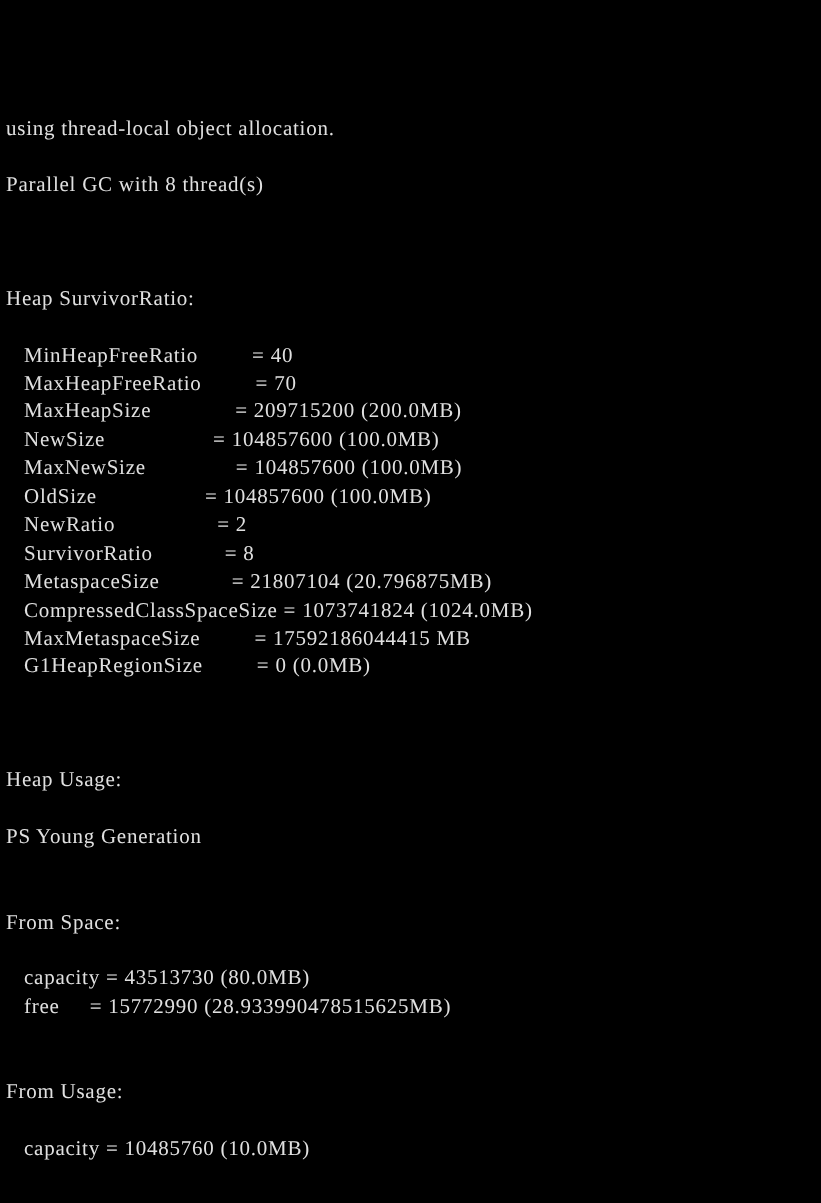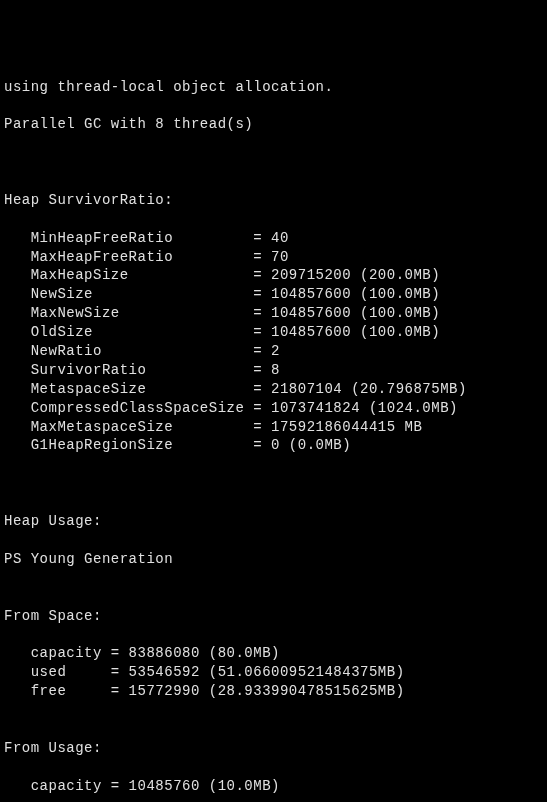--- a/index.html
+++ b/index.html
@@ -9,38 +9,38 @@
     font-family: "Consolas", "Courier New", monospace;
     font-size: 14px;
     line-height: 1.35;
     letter-spacing: 0.5px;
     width: 547px;
     height: 802px;
     overflow: hidden;
     padding: 2px 4px;
     white-space: pre;
   }
-  .line { white-space: pre; }
+  .line { white-space: pre; font-family: Liberation Serif, serif; }
 </style>
 </head>
 <body>
 
 
 
 <div class="line">using thread-local object allocation.</div>
 <div class="line">Parallel GC with 8 thread(s)</div>
 <div class="line"> </div>
 <div class="line">Heap SurvivorRatio:</div>
 <div id="heap-config-rows"><div class="line">   MinHeapFreeRatio         = 40</div><div class="line">   MaxHeapFreeRatio         = 70</div><div class="line">   MaxHeapSize              = 209715200 (200.0MB)</div><div class="line">   NewSize                  = 104857600 (100.0MB)</div><div class="line">   MaxNewSize               = 104857600 (100.0MB)</div><div class="line">   OldSize                  = 104857600 (100.0MB)</div><div class="line">   NewRatio                 = 2</div><div class="line">   SurvivorRatio            = 8</div><div class="line">   MetaspaceSize            = 21807104 (20.796875MB)</div><div class="line">   CompressedClassSpaceSize = 1073741824 (1024.0MB)</div><div class="line">   MaxMetaspaceSize         = 17592186044415 MB</div><div class="line">   G1HeapRegionSize         = 0 (0.0MB)</div></div>
 <div class="line"> </div>
 <div class="line">Heap Usage:</div>
 <div class="line">PS Young Generation</div>
 
 <div class="line">From Space:</div>
-<div id="eden-block"><div class="line">   capacity = 83886080 (80.0MB)</div><div class="line">   used     = 53546592 (51.066009521484375MB)</div><div class="line">   free     = 15772990 (28.933990478515625MB)</div></div>
+<div id="eden-block"><div class="line">   capacity = 43513730 (80.0MB)</div><div class="line">   free     = 15772990 (28.933990478515625MB)</div></div>
 
 <div class="line">From Usage:</div>
 <div id="from-block"><div class="line">   capacity = 10485760 (10.0MB)</div></div>
 
 
 
 
 
 
 

